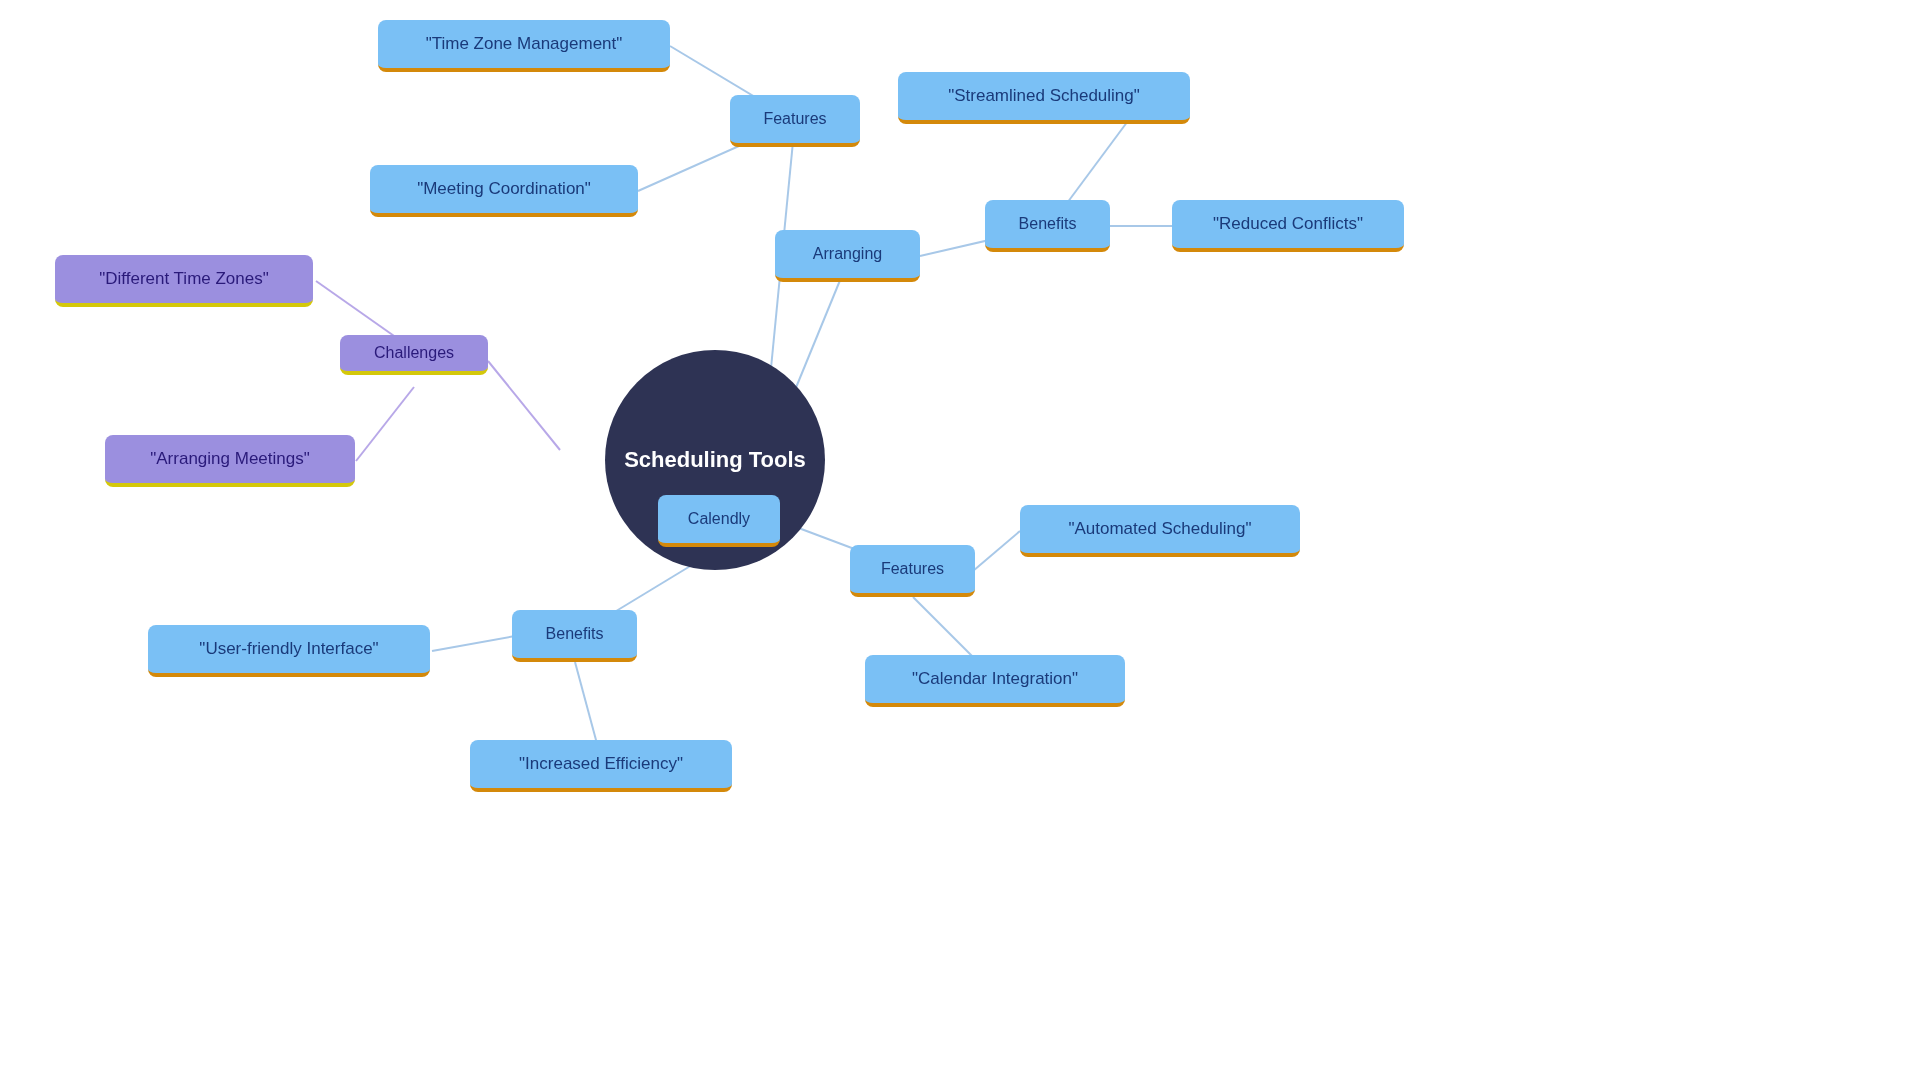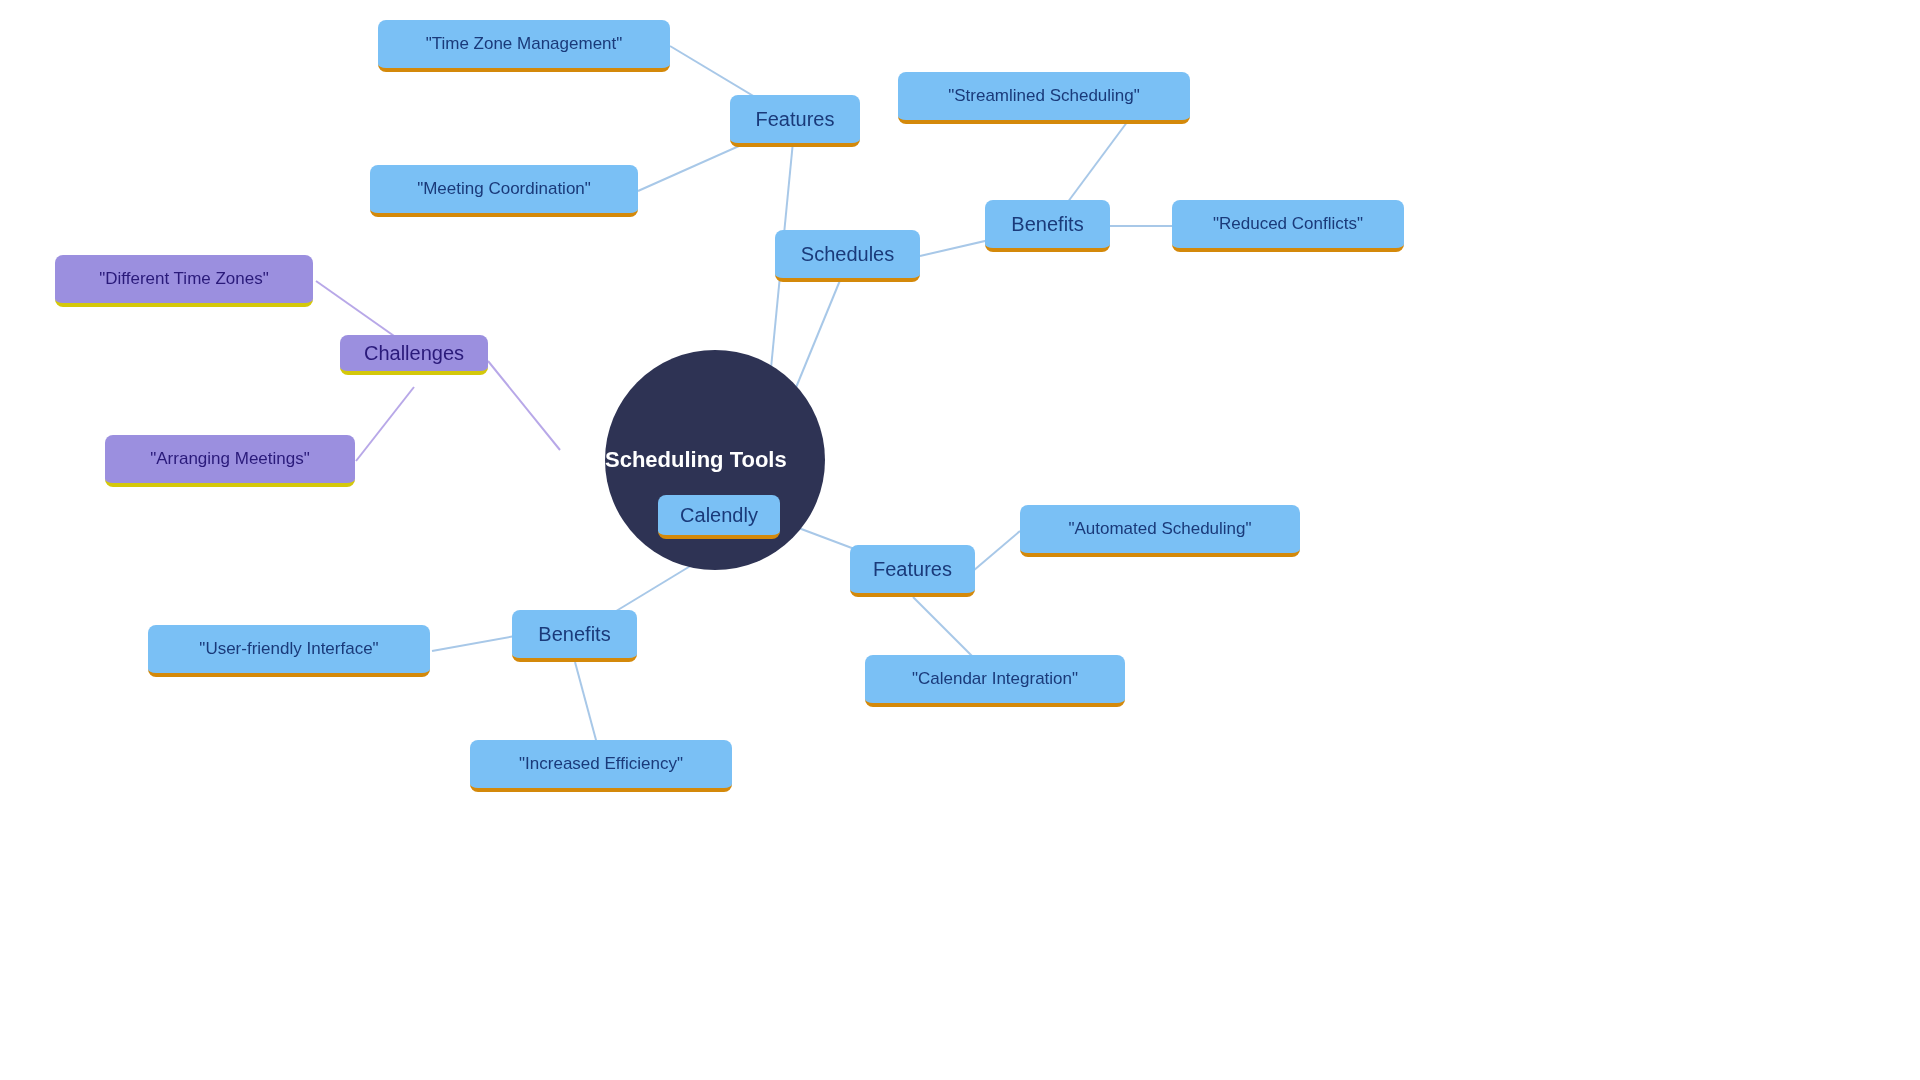--- a/index.html
+++ b/index.html
@@ -17,42 +17,42 @@
       width: 1920px;
       height: 1080px;
     }
     .node-box {
       position: absolute;
       border-radius: 8px;
       display: flex;
       align-items: center;
       justify-content: center;
       text-align: center;
-      font-size: 20px;
+      font-size: 16px;
       font-weight: 500;
       padding: 10px 18px;
     }
     .node-blue {
       background: #7ac0f5;
       color: #1a3a7a;
       border-bottom: 4px solid #d4890a;
     }
     .node-purple {
       background: #9b8fdf;
       color: #2a1a7a;
       border-bottom: 4px solid #d4c80a;
     }
     .center-node {
       position: absolute;
       border-radius: 50%;
       background: #2e3354;
       color: #ffffff;
       display: flex;
       align-items: center;
-      justify-content: flex-start;
+      justify-content: center;
       font-size: 22px;
       font-weight: 600;
       text-align: center;
     }
   </style>
 </head>
 <body>
 
 <svg id="mind-map">
 
@@ -101,21 +101,21 @@
 
 <div class="node-box node-blue" style="left: 378px; top: 20px; width: 292px; height: 52px; font-size:17px;">
   <span>"Time Zone Management"</span>
 </div>
 
 <div class="node-box node-blue" style="left: 370px; top: 165px; width: 268px; height: 52px; font-size:17px;">
   <span>"Meeting Coordination"</span>
 </div>
 
 <div class="node-box node-blue" style="left: 775px; top: 230px; width: 145px; height: 52px;">
-  <span>Schedules</span>
+  <span>Arranging</span>
 </div>
 
 <div class="node-box node-blue" style="left: 985px; top: 200px; width: 125px; height: 52px;">
   <span>Benefits</span>
 </div>
 
 <div class="node-box node-blue" style="left: 898px; top: 72px; width: 292px; height: 52px; font-size:17px;">
   <span>"Streamlined Scheduling"</span>
 </div>
 
@@ -128,21 +128,21 @@
 </div>
 
 <div class="node-box node-purple" style="left: 55px; top: 255px; width: 258px; height: 52px; font-size:17px;">
   <span>"Different Time Zones"</span>
 </div>
 
 <div class="node-box node-purple" style="left: 105px; top: 435px; width: 250px; height: 52px; font-size:17px;">
   <span>"Arranging Meetings"</span>
 </div>
 
-<div class="node-box node-blue" style="left: 658px; top: 495px; width: 122px; height: 44px;">
+<div class="node-box node-blue" style="left: 658px; top: 495px; width: 122px; height: 52px;">
   <span>Calendly</span>
 </div>
 
 <div class="node-box node-blue" style="left: 850px; top: 545px; width: 125px; height: 52px;">
   <span>Features</span>
 </div>
 
 <div class="node-box node-blue" style="left: 1020px; top: 505px; width: 280px; height: 52px; font-size:17px;">
   <span>"Automated Scheduling"</span>
 </div>

